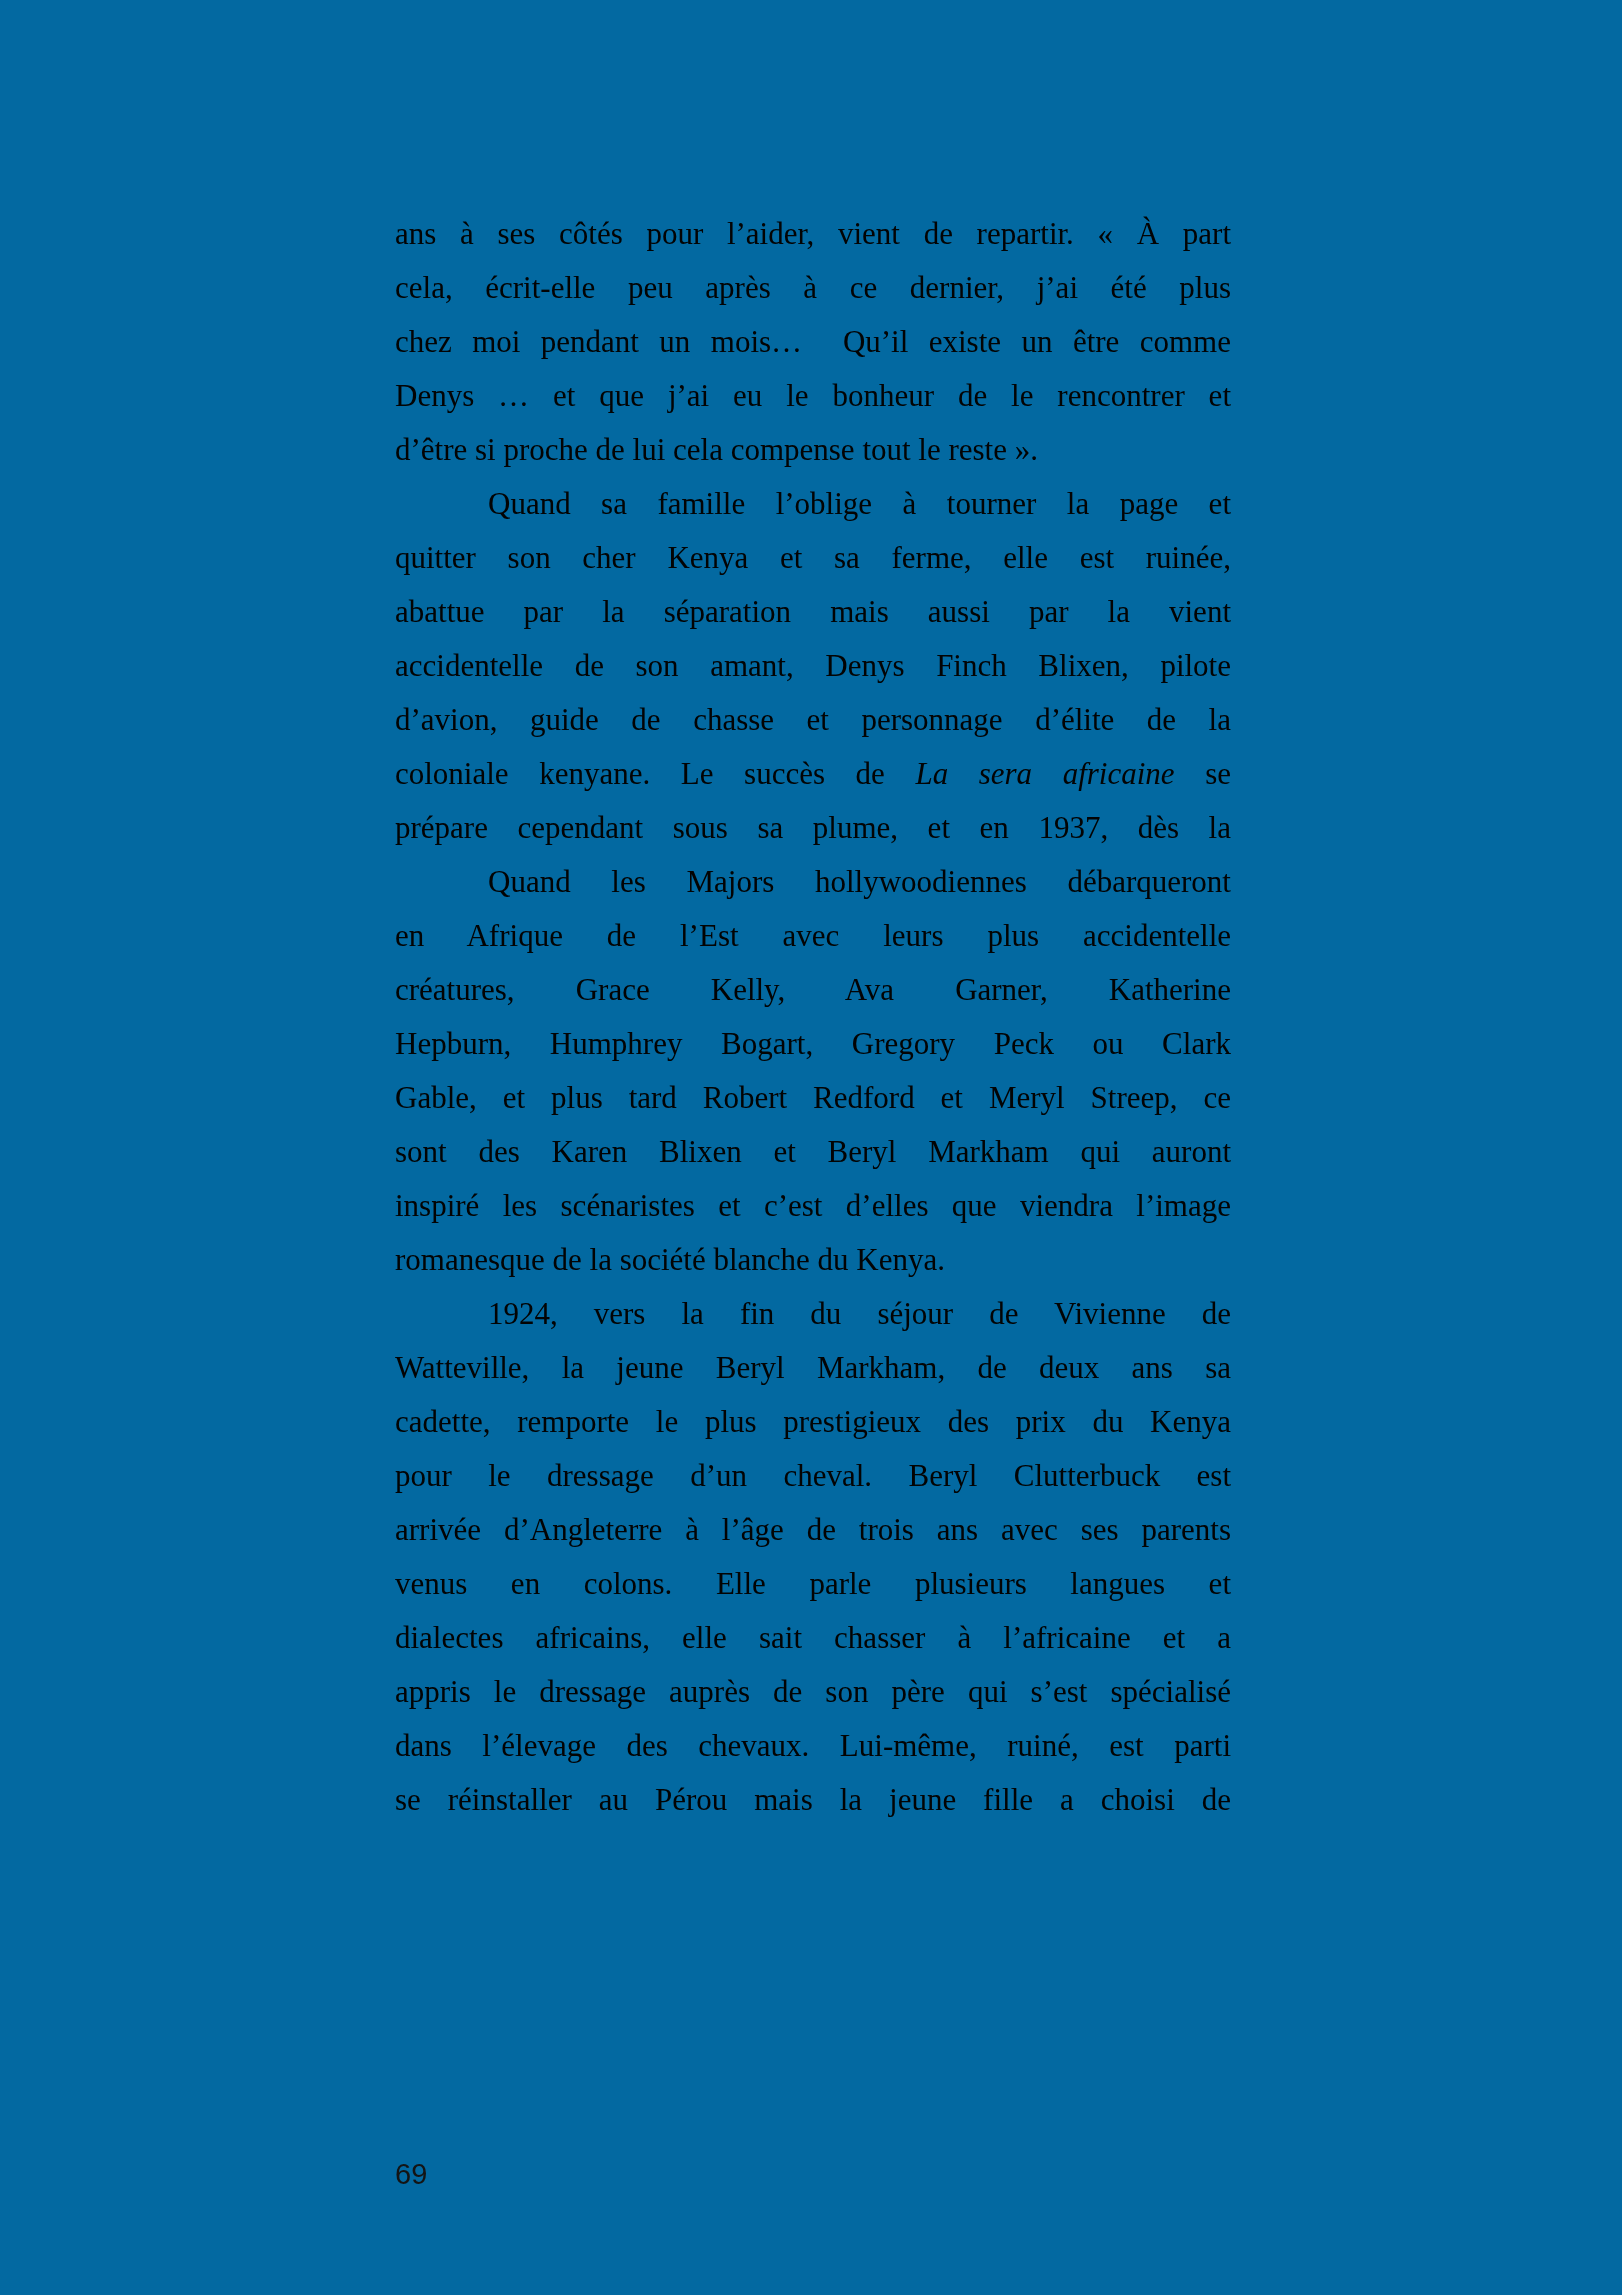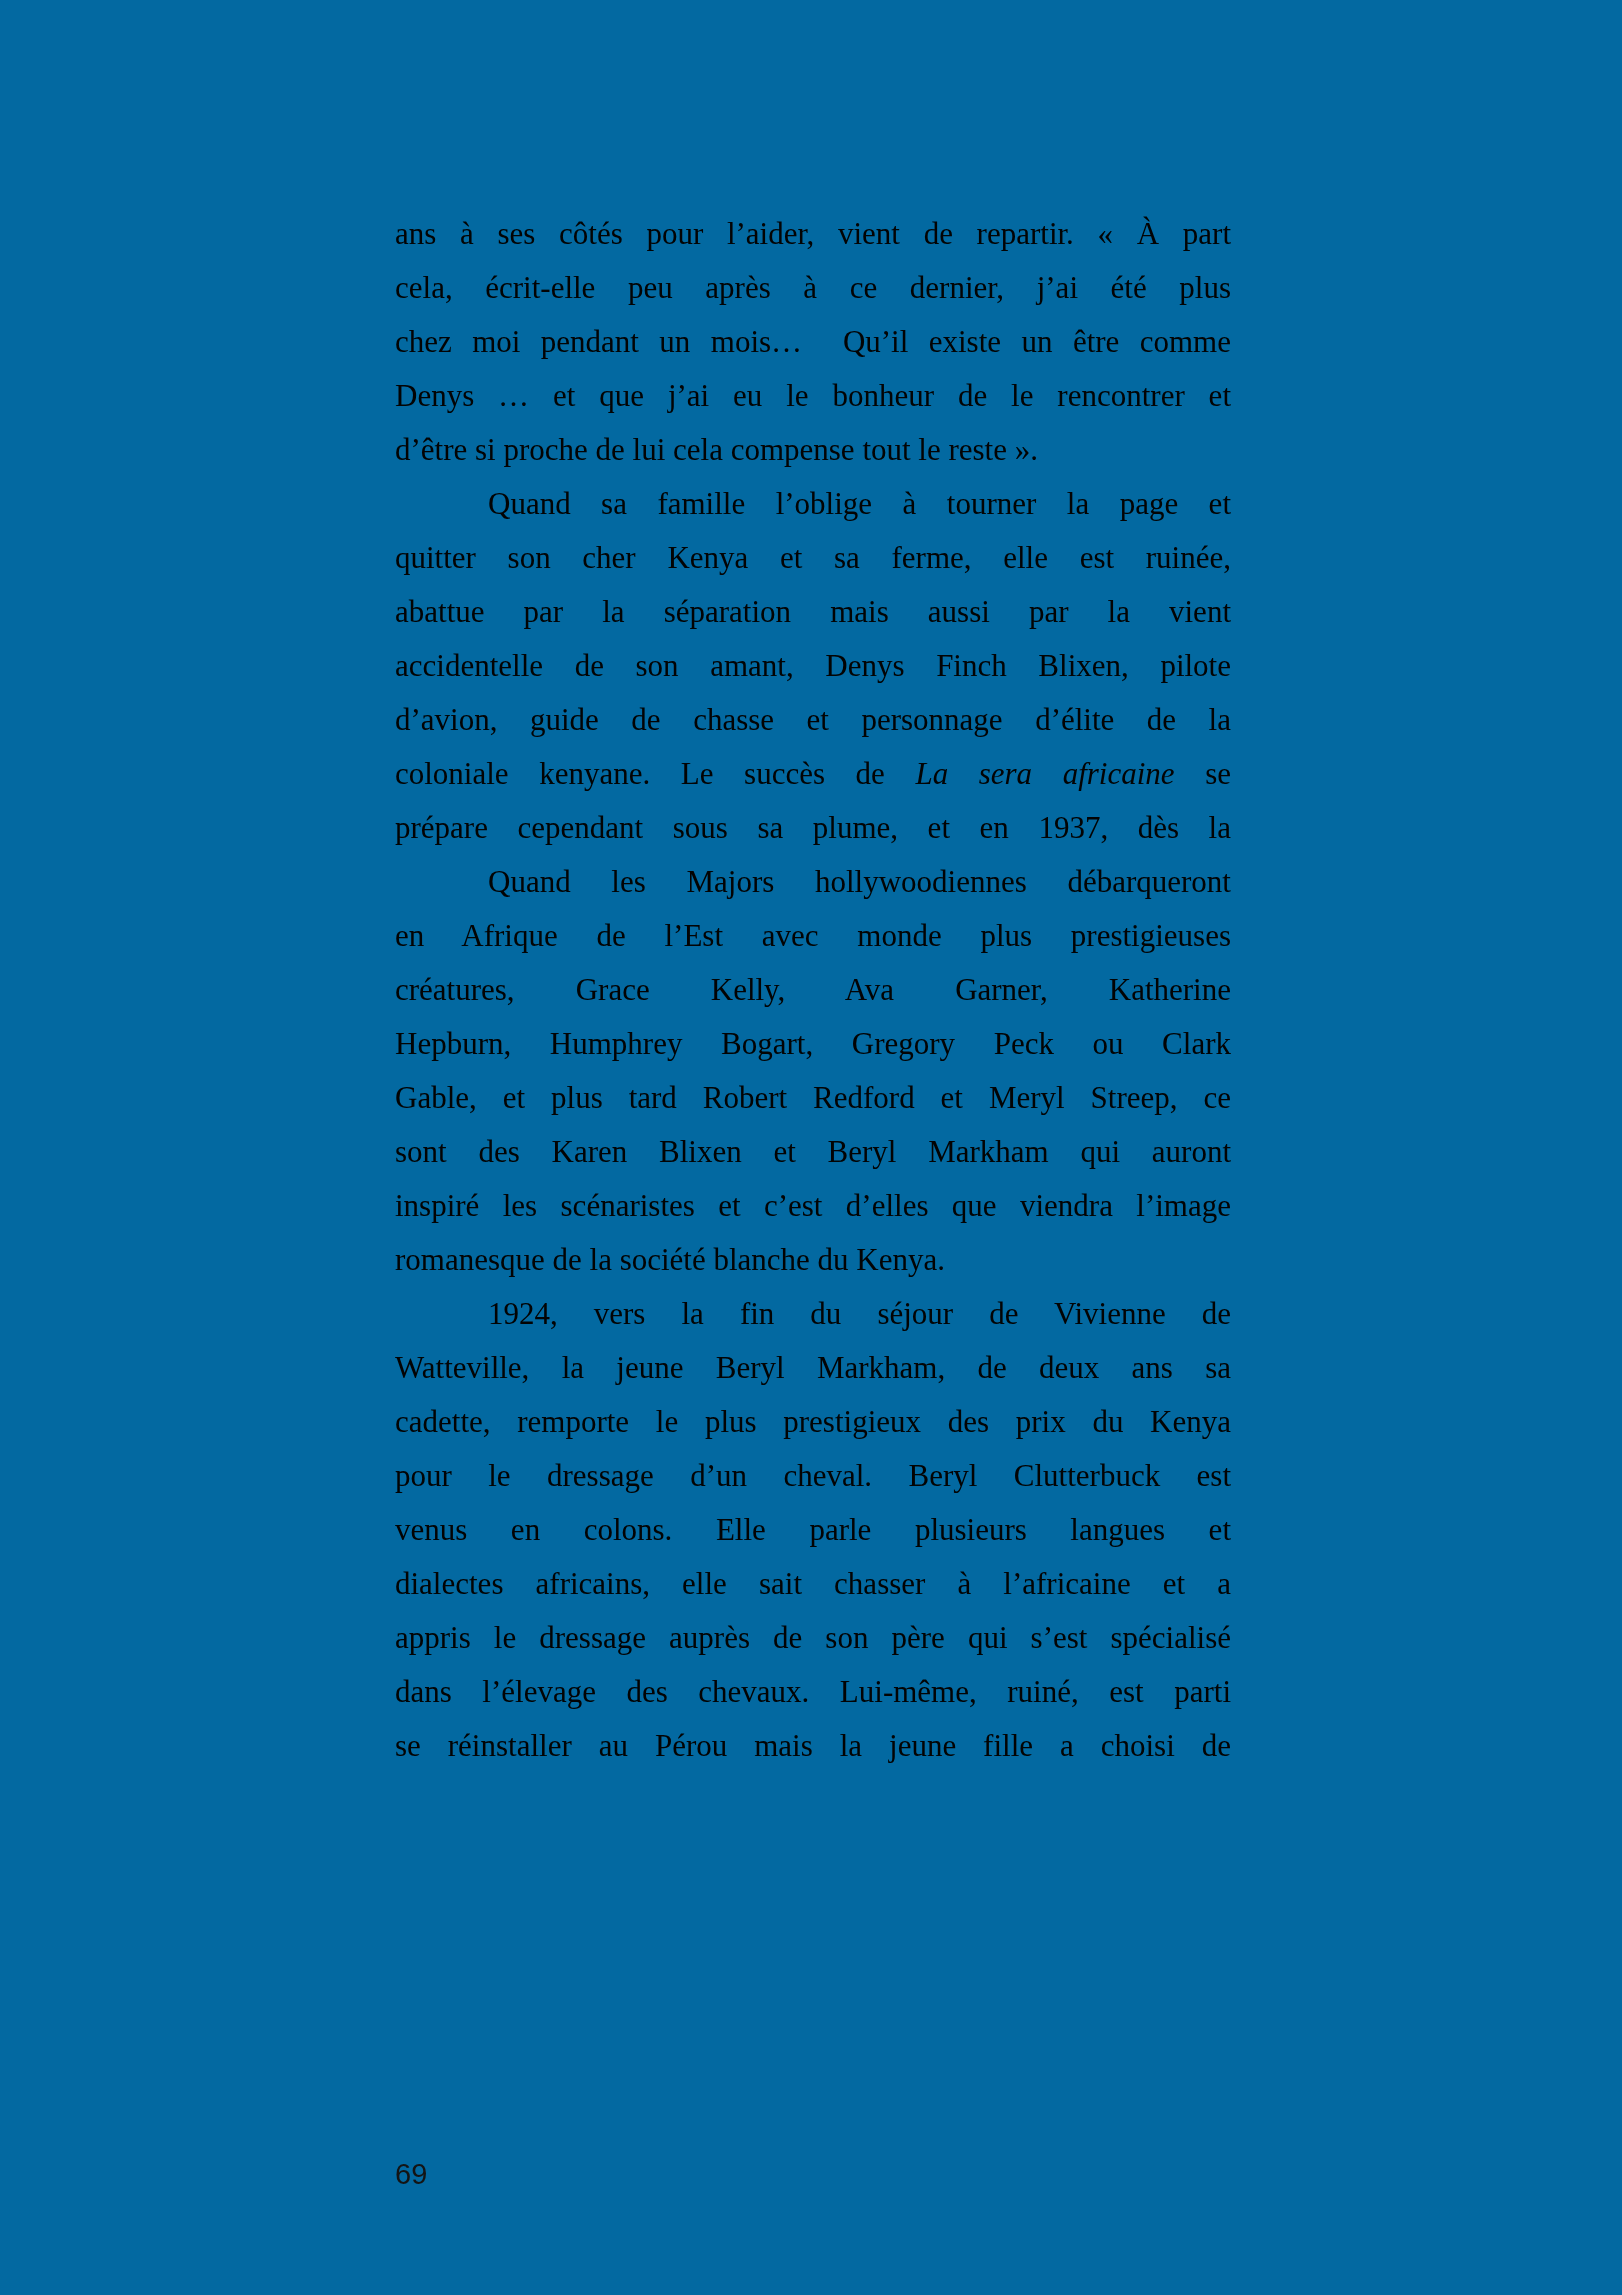--- a/index.html
+++ b/index.html
@@ -76,34 +76,35 @@
       <span class="line">quitter son cher Kenya et sa ferme, elle est ruinée,</span>
       <span class="line">abattue par la séparation mais aussi par la vient</span>
       <span class="line">accidentelle de son amant, Denys Finch Blixen, pilote</span>
       <span class="line">d’avion, guide de chasse et personnage d’élite de la</span>
       <span class="line"><span>coloniale kenyane. Le succès de </span><em>La sera africaine</em><span> se</span></span>
       <span class="line">prépare cependant sous sa plume, et en 1937, dès la</span>
     </p>
 
     <p class="para">
       <span class="line first">Quand les Majors hollywoodiennes débarqueront</span>
-      <span class="line">en Afrique de l’Est avec monde plus prestigieuses</span>
+      <span class="line">en Afrique de l’Est avec leurs plus accidentelle</span>
       <span class="line">créatures, Grace Kelly, Ava Garner, Katherine</span>
       <span class="line">Hepburn, Humphrey Bogart, Gregory Peck ou Clark</span>
       <span class="line">Gable, et plus tard Robert Redford et Meryl Streep, ce</span>
       <span class="line">sont des Karen Blixen et Beryl Markham qui auront</span>
       <span class="line">inspiré les scénaristes et c’est d’elles que viendra l’image</span>
       <span class="line endp">romanesque de la société blanche du Kenya.</span>
     </p>
 
     <p class="para">
       <span class="line first">1924, vers la fin du séjour de Vivienne de</span>
       <span class="line">Watteville, la jeune Beryl Markham, de deux ans sa</span>
       <span class="line">cadette, remporte le plus prestigieux des prix du Kenya</span>
       <span class="line">pour le dressage d’un cheval. Beryl Clutterbuck est</span>
+      <span class="line">arrivée d’Angleterre à l’âge de trois ans avec ses parents</span>
       <span class="line">venus en colons. Elle parle plusieurs langues et</span>
       <span class="line">dialectes africains, elle sait chasser à l’africaine et a</span>
       <span class="line">appris le dressage auprès de son père qui s’est spécialisé</span>
       <span class="line">dans l’élevage des chevaux. Lui-même, ruiné, est parti</span>
       <span class="line">se réinstaller au Pérou mais la jeune fille a choisi de</span>
     </p>
 
   </main>
 
   <div class="page-number">69</div>

